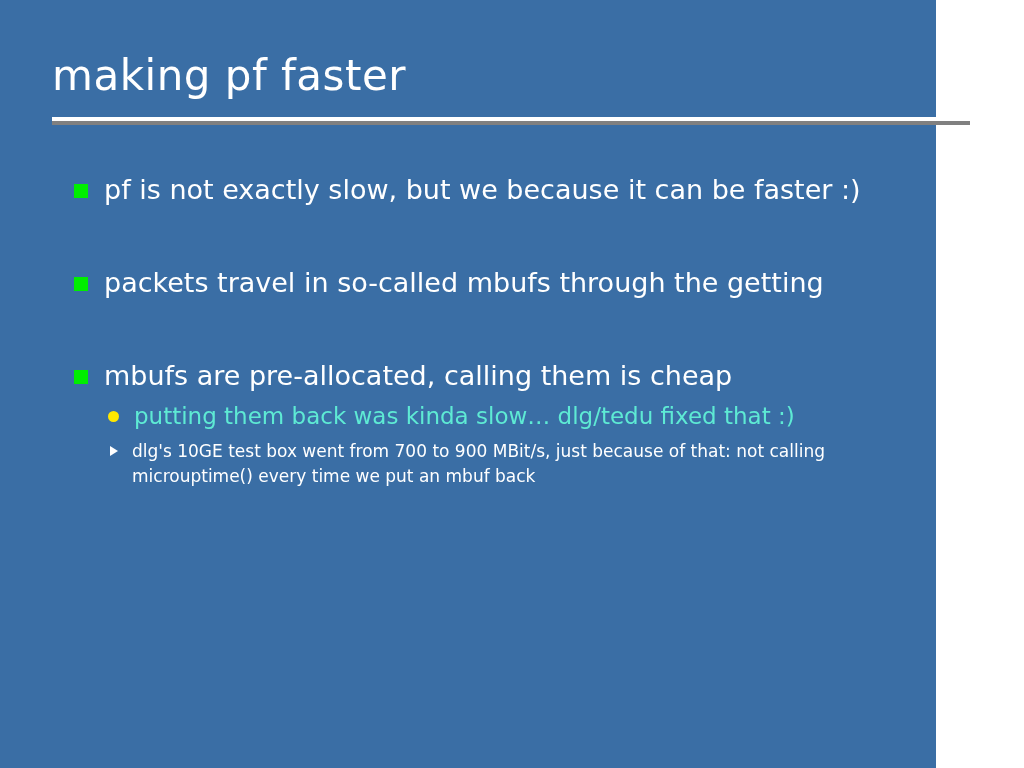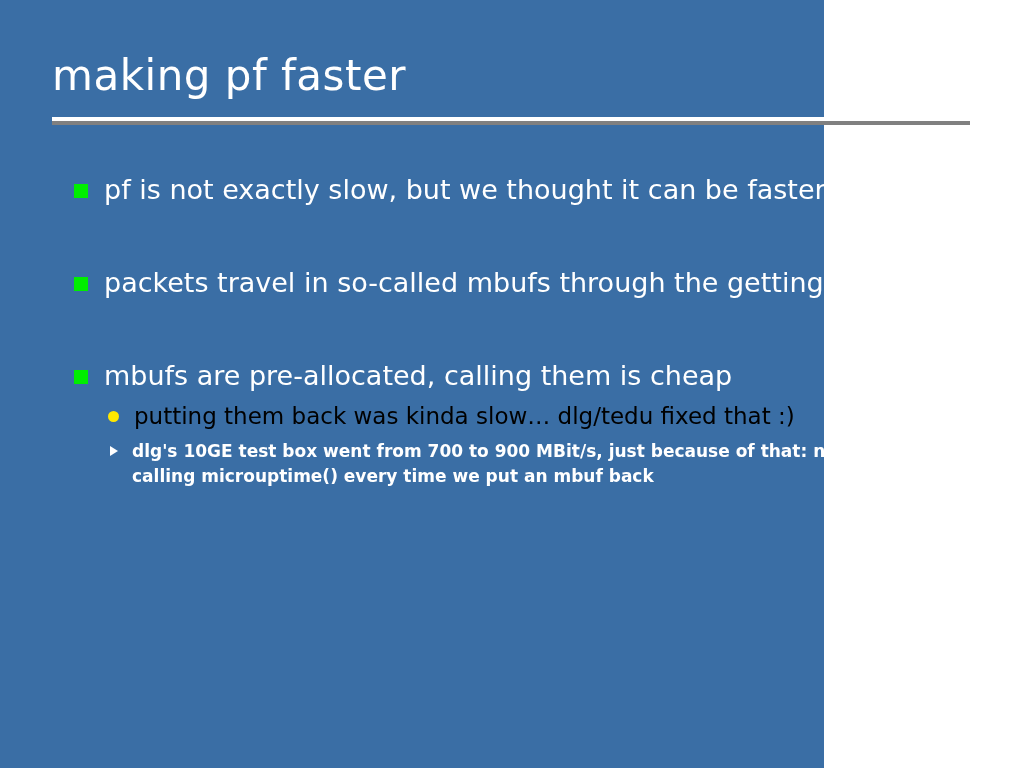--- a/index.html
+++ b/index.html
@@ -8,21 +8,21 @@
   }
   body {
     width: 1024px;
     height: 768px;
     overflow: hidden;
     font-family: "DejaVu Sans", sans-serif;
   }
 
   .slide {
     position: relative;
-    width: 824px;
+    width: 936px;
     height: 768px;
     background: #3a6ea5;
     box-sizing: border-box;
   }
 
   
   .title-block {
     position: absolute;
     left: 52px;
     top: 52px;
@@ -77,21 +77,21 @@
 
   .lvl1-wide { max-width: 880px; }
 
   .sub-list {
     margin-top: 8px;
   }
 
   .lvl2 {
     position: relative;
     padding-left: 30px;
-    color: #000000;
+    color: #5eead4;
     font-size: 23px;
     line-height: 30px;
     margin-bottom: 4px;
   }
   .lvl2 > .marker-dot {
     position: absolute;
     left: 4px;
     top: 10px;
     width: 11px;
     height: 11px;
@@ -100,21 +100,20 @@
   }
 
   .lvl3 {
     position: relative;
     padding-left: 28px;
     color: #ffffff;
     font-size: 17px;
     line-height: 25px;
     max-width: 760px;
     margin-top: 8px;
-    font-weight: bold;
   }
   .lvl3 > .marker-tri {
     position: absolute;
     left: 6px;
     top: 7px;
     width: 0;
     height: 0;
     border-top: 5px solid transparent;
     border-bottom: 5px solid transparent;
     border-left: 8px solid #ffffff;
@@ -128,21 +127,21 @@
   <div class="title-block">
     <div class="slide-title">making pf faster</div>
   </div>
 
   <div class="title-rule"></div>
 
   <div class="body-block">
 
     <div class="lvl1">
       <span class="marker-sq"></span>
-      <span>pf is not exactly slow, but we thought it can be faster :)</span>
+      <span>pf is not exactly slow, but we because it can be faster :)</span>
     </div>
 
     <div class="lvl1 lvl1-wide">
       <span class="marker-sq"></span>
       <span>packets travel in so-called mbufs through the getting</span>
     </div>
 
     <div class="lvl1 lvl1-wide">
       <span class="marker-sq"></span>
       <span>mbufs are pre-allocated, calling them is cheap</span>

